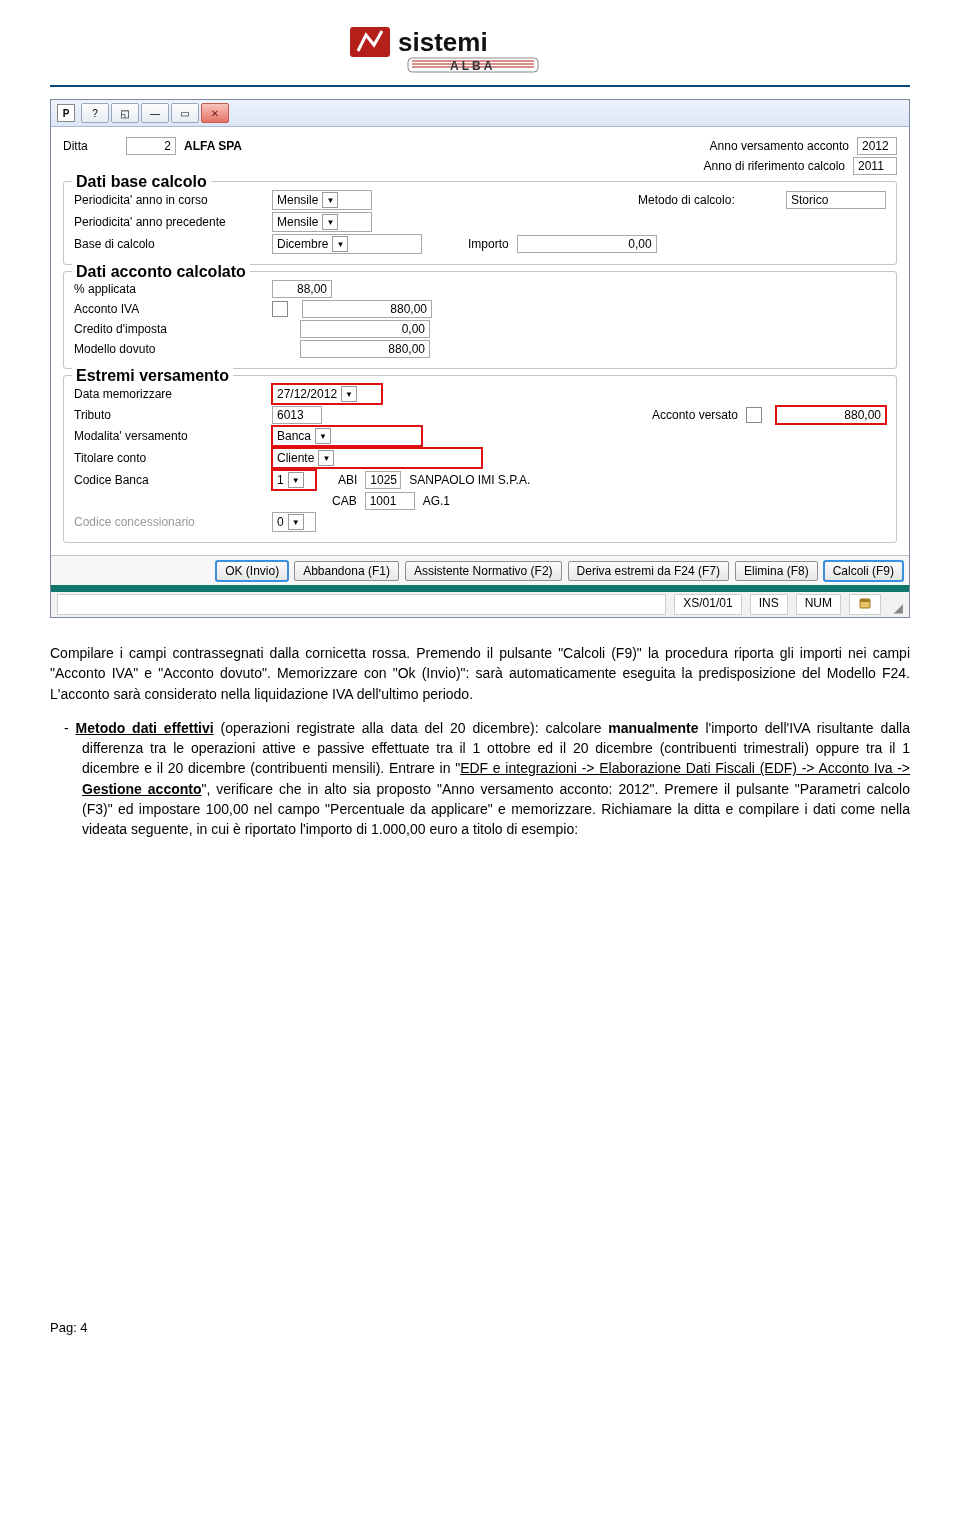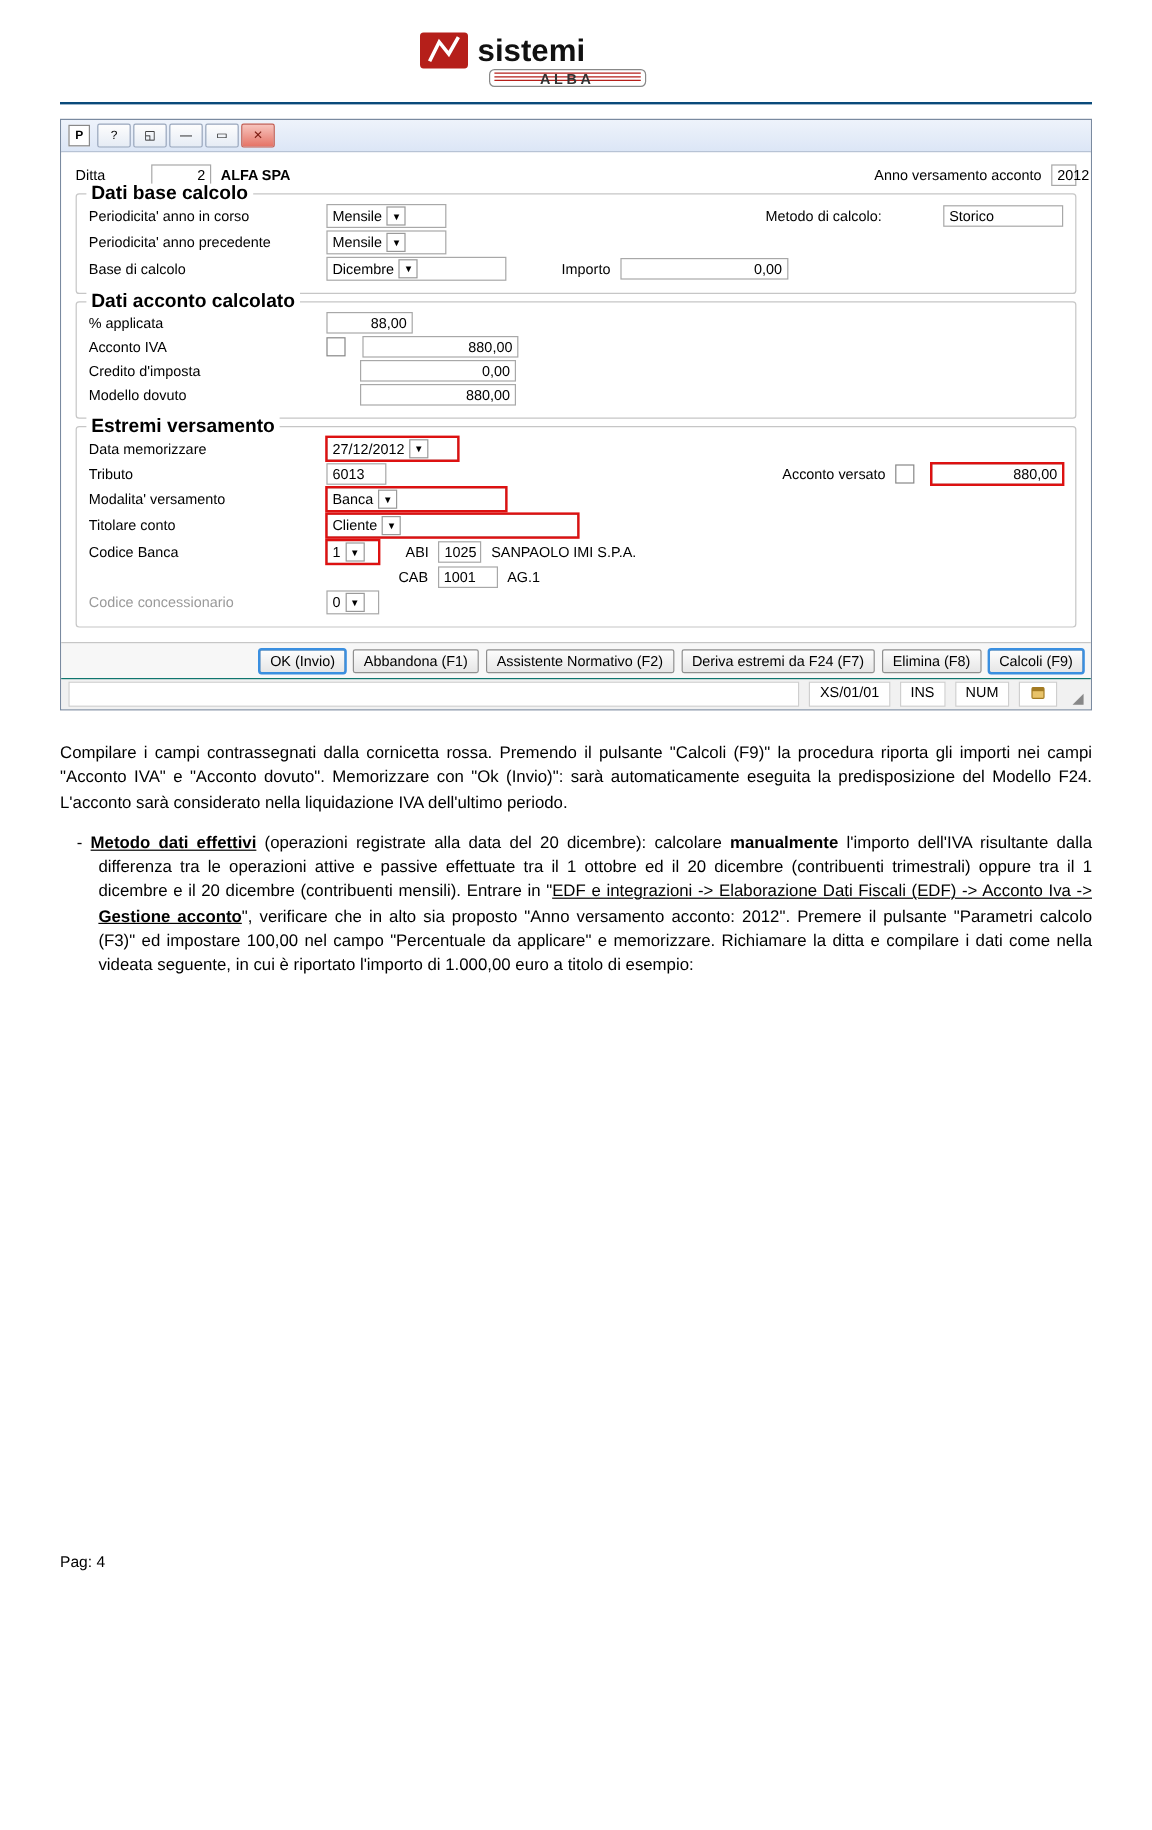--- a/index.html
+++ b/index.html
@@ -124,21 +124,21 @@
     background:#f7f7f7;
   }
   .btn {
     border: 1px solid #8f8f8f;
     background: linear-gradient(#fdfdfd,#e6e6e6);
     padding: 2px 8px;
     font-size: 12px;
     border-radius: 2px;
   }
   .statusbar {
-    border-top: 1px solid #0f766e;
+    border-top: 7px solid #0f766e;
     background:#f1f1f1;
     display:flex;
     justify-content:flex-end;
     gap: 8px;
     padding: 2px 6px;
     font-size: 12px;
   }
   .statusbar .cell {
     border:1px solid #cfcfcf;
     padding: 1px 8px;
@@ -198,21 +198,26 @@
     </div>
 
     <div class="win-body">
 
       <div class="row">
         <span class="lbl short">Ditta</span>
         <span class="infield numr" style="width:50px">2</span>
         <span class="b">ALFA SPA</span>
         <span class="spacer"></span>
         <span>Anno versamento acconto</span>
-        <span class="infield" style="width:21px">2012</span>
+        <span class="infield" style="width:40px">2012</span>
+      </div>
+      <div class="row">
+        <span class="spacer"></span>
+        <span>Anno di riferimento calcolo</span>
+        <span class="infield" style="width:44px">2011</span>
       </div>
 
       <div class="fieldset">
         <span class="legend">Dati base calcolo</span>
         <div class="row">
           <span class="lbl">Periodicita' anno in corso</span>
           <span class="combo" style="width:100px">
             <span>Mensile</span>
             <span class="arrow">▼</span>
           </span>
@@ -236,21 +241,21 @@
           <span style="width:30px"></span>
           <span>Importo</span>
           <span class="infield numr" style="width:140px">0,00</span>
         </div>
       </div>
 
       <div class="fieldset">
         <span class="legend">Dati acconto calcolato</span>
         <div class="row">
           <span class="lbl">% applicata</span>
-          <span class="infield numr" style="width:72px">88,00</span>
+          <span class="infield numr" style="width:60px">88,00</span>
         </div>
         <div class="row">
           <span class="lbl">Acconto IVA</span>
           <span class="chk"></span>
           <span class="infield numr" style="width:130px">880,00</span>
         </div>
         <div class="row">
           <span class="lbl">Credito d'imposta</span>
           <span style="width:20px"></span>
           <span class="infield numr" style="width:130px">0,00</span>

